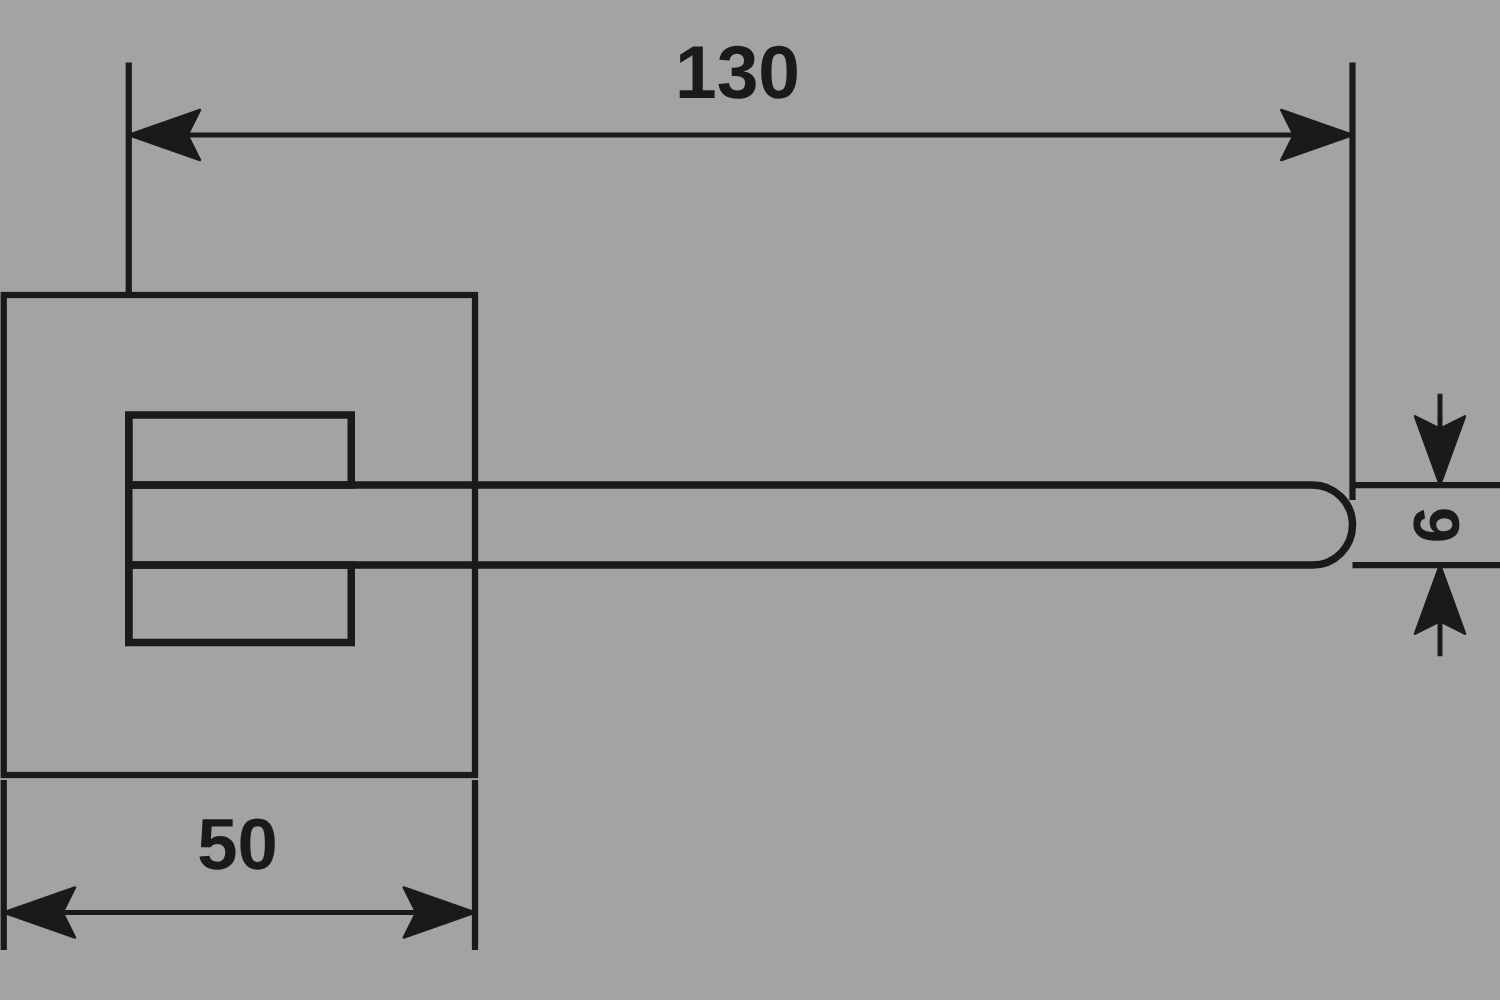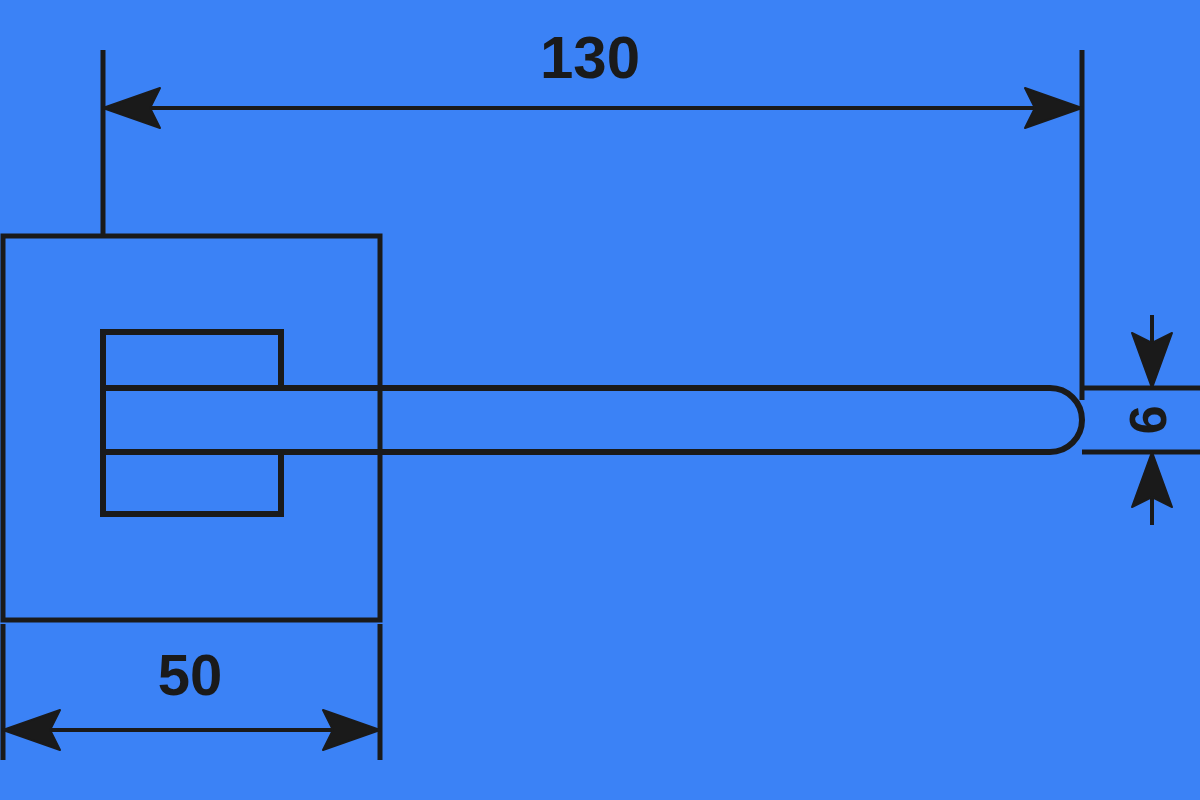--- a/index.html
+++ b/index.html
@@ -11,21 +11,21 @@
   body {
     width: 1200px;
     height: 800px;
     font-family: "Liberation Sans", sans-serif;
     overflow: hidden;
   }
   #drawing-root {
     position: relative;
     width: 1200px;
     height: 800px;
-    background: #3b82f6;
+    background: #a3a3a3;
   }
   #drawing-svg {
     position: absolute;
     top: 0;
     left: 0;
     width: 1200px;
     height: 800px;
     display: block;
   }
   .dim-text {

